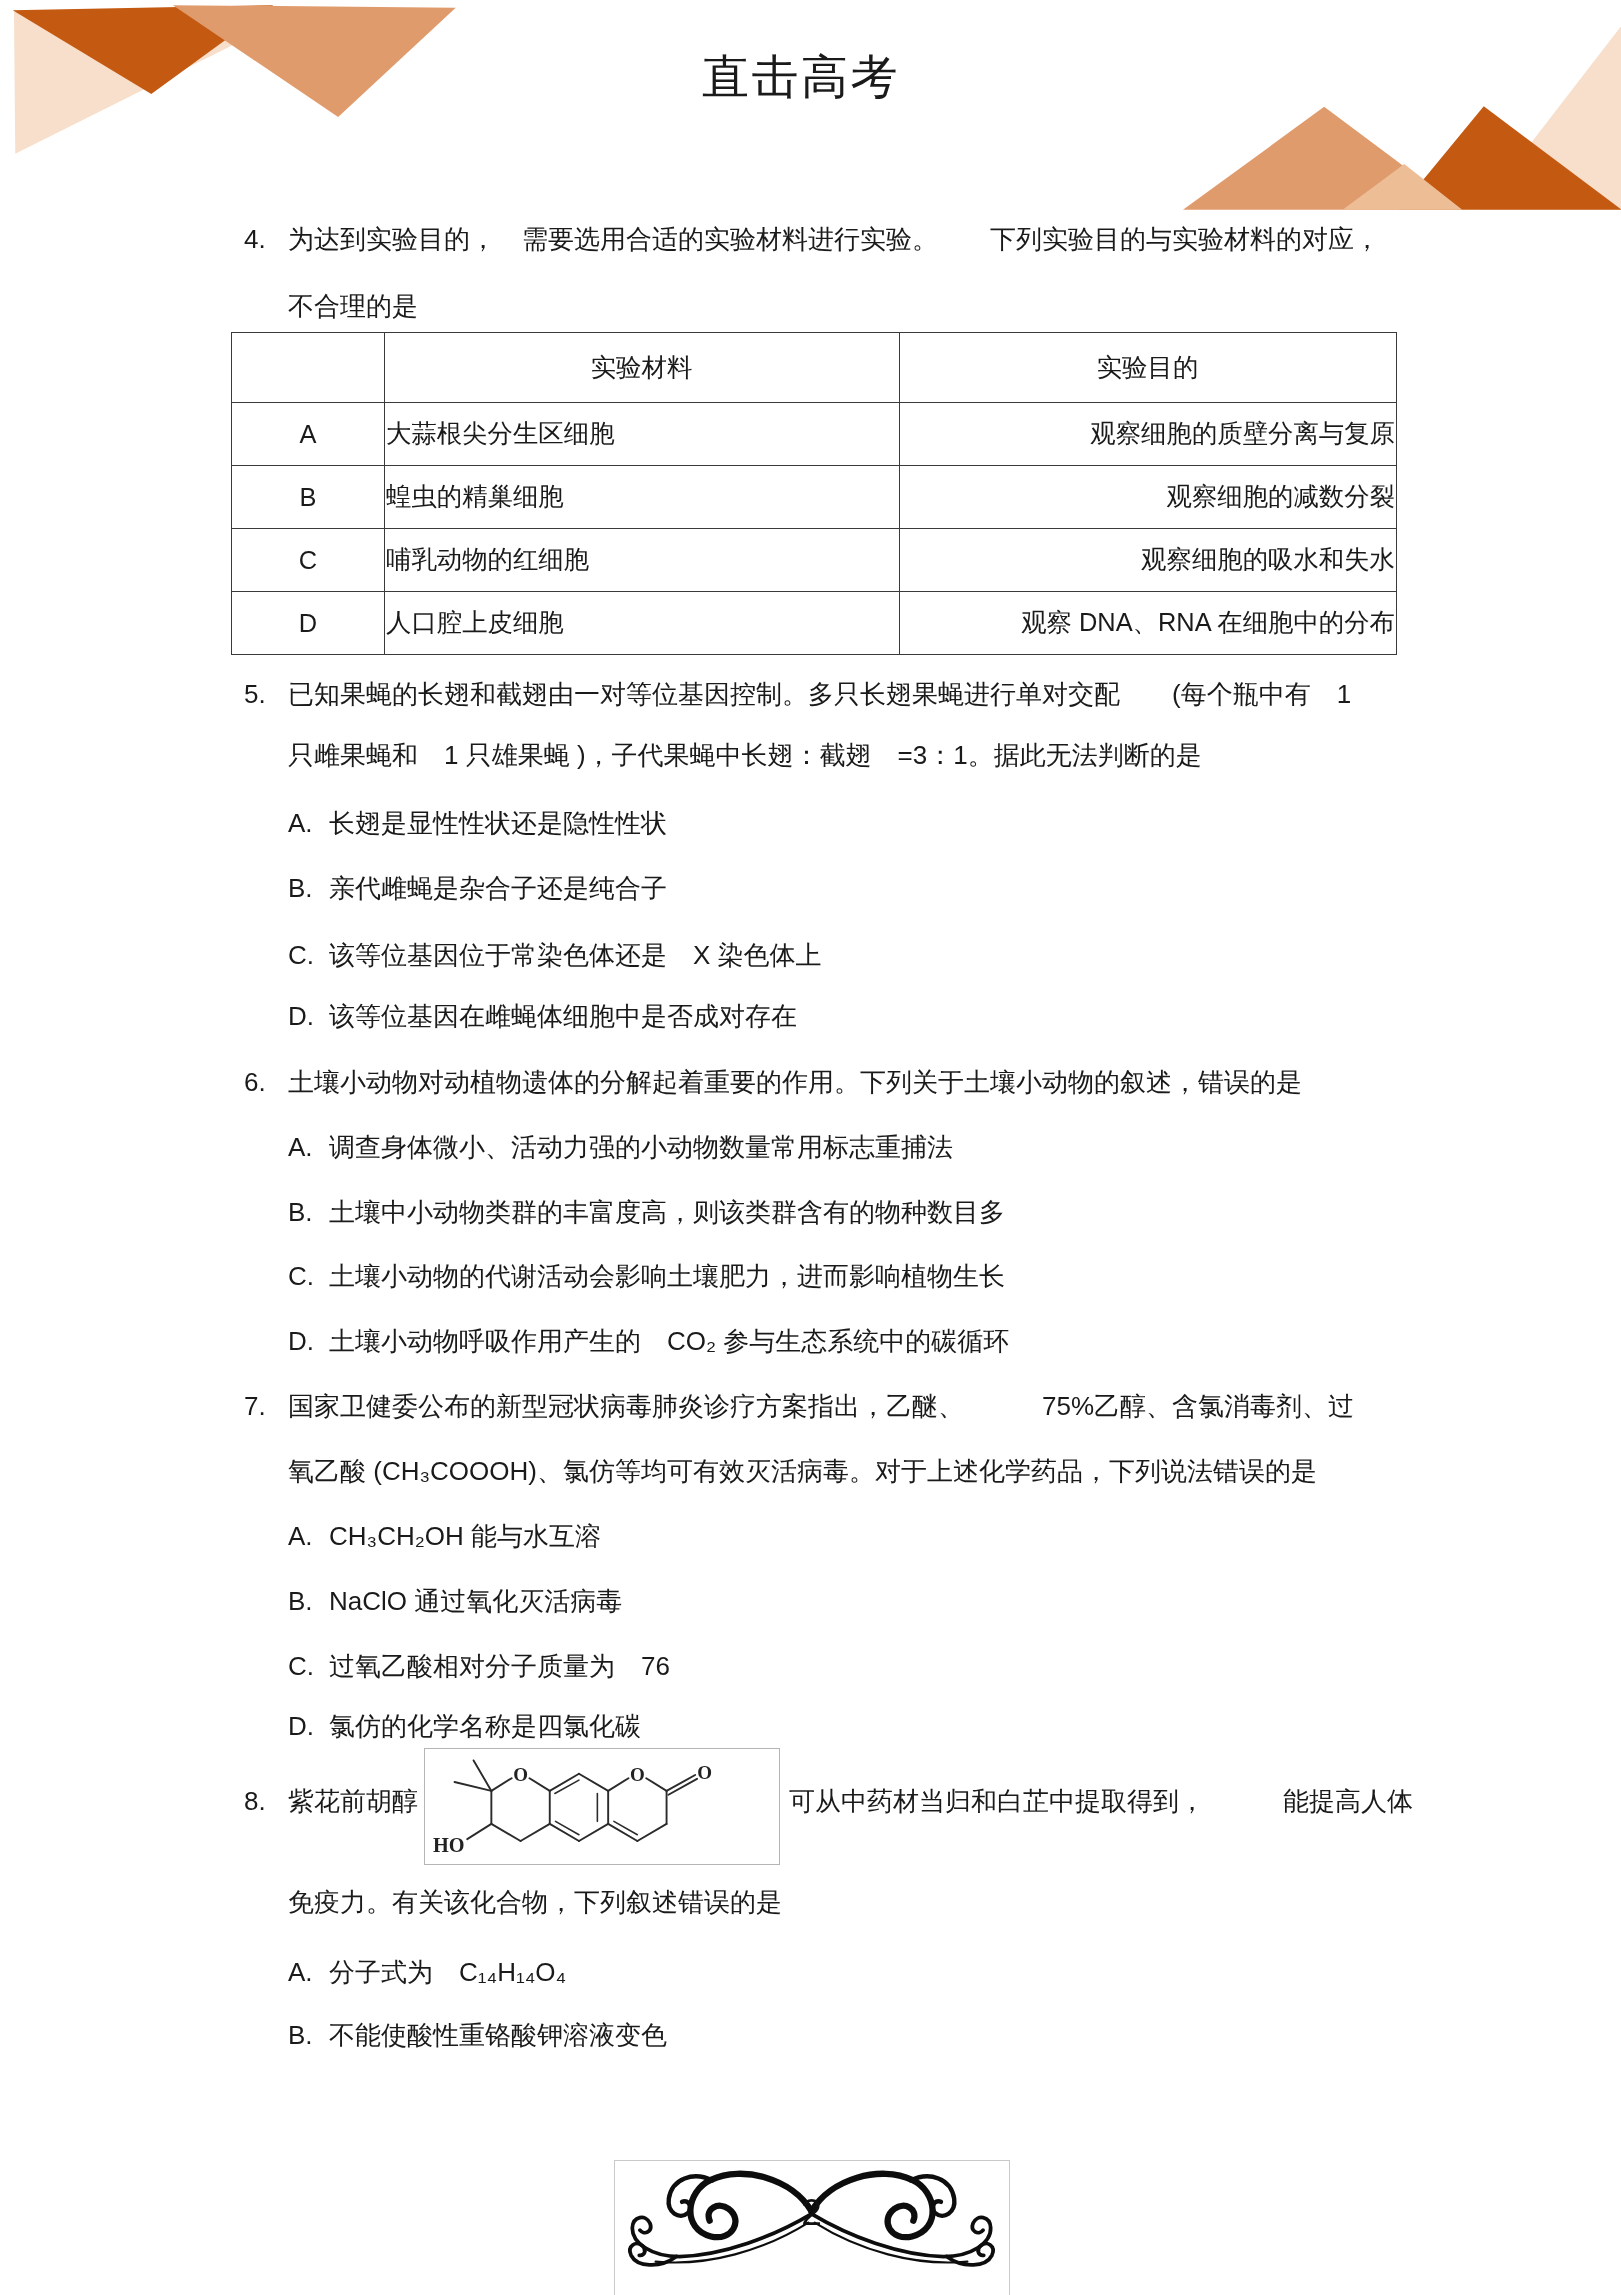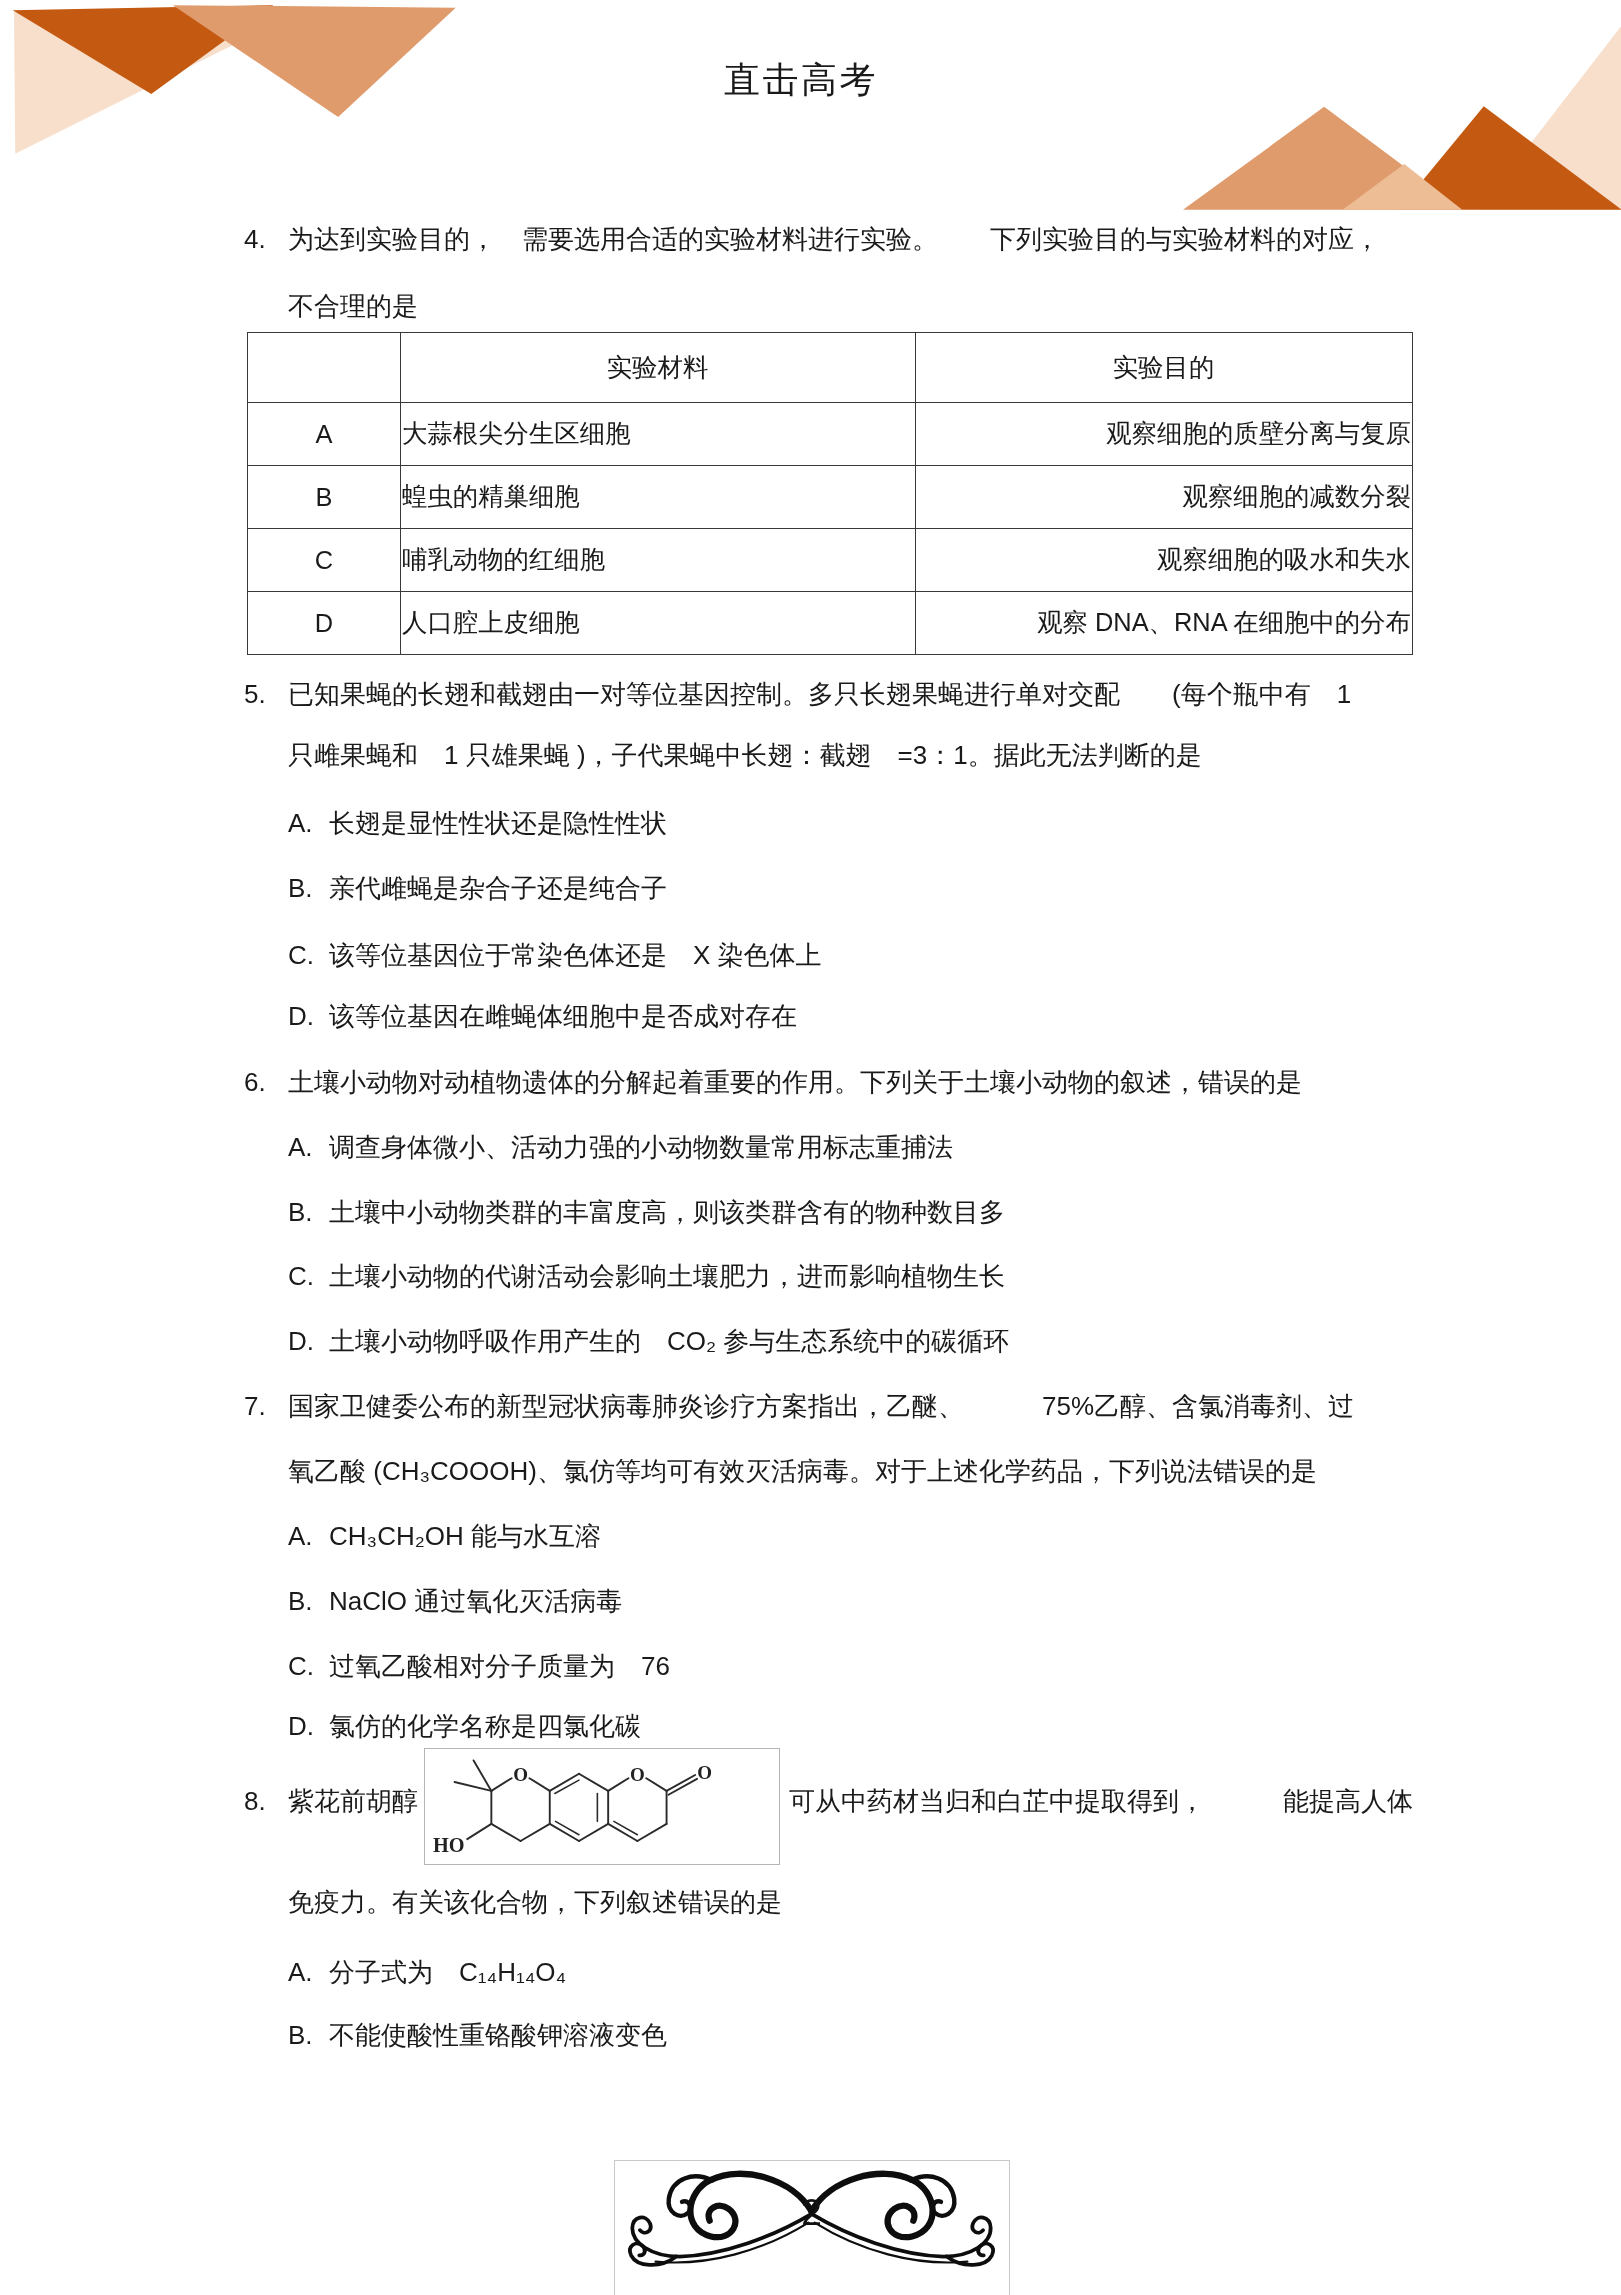--- a/index.html
+++ b/index.html
@@ -3,33 +3,33 @@
 <meta charset="utf-8">
 <style>
   html,body{margin:0;padding:0;background:#888;}
   #page{
     position:relative; width:1622px; height:2295px; background:#ffffff;
     font-family:"Liberation Sans","DejaVu Sans",sans-serif;
     color:#1a1a1a; overflow:hidden;
   }
   .deco{position:absolute;}
   #page-title{
-    position:absolute; top:56px; left:0; width:1602px; text-align:center;
-    font-size:36px; font-weight:400; letter-spacing:2.5px;
+    position:absolute; top:46px; left:0; width:1602px; text-align:center;
+    font-size:47px; font-weight:400; letter-spacing:2.5px;
     font-family:"Liberation Serif","DejaVu Serif",serif;
   }
   .line{
     position:absolute; white-space:pre; height:37px; line-height:37px;
     font-size:26px;
   }
   .qnum{display:inline-block; width:44px;}
   .opt-label{display:inline-block; width:41px;}
   #q4-table{
     position:absolute; left:231px; top:332px; border-collapse:collapse;
-    table-layout:fixed; width:1160px; font-size:25.4px;margin-left:16px;
+    table-layout:fixed; width:1160px; font-size:25.4px;
   }
   #q4-table td{border:1.9px solid #3a3a3a; background:#fff;}
   #q4-table .c-letter{width:151px; text-align:center;}
   #q4-table .c-material{width:513px; text-align:left;}
   #q4-table .c-purpose{width:495px; padding-left:18px; text-align:right;}
   #q4-table tr.hdr td{height:67px; text-align:center; padding-left:0;}
   #q4-table tr.data td{height:60px;}
   #molecule-box{
     position:absolute; left:424px; top:1748px; width:354px; height:115px;
     border:0.6px solid #b5b5b5; background:#fff;

